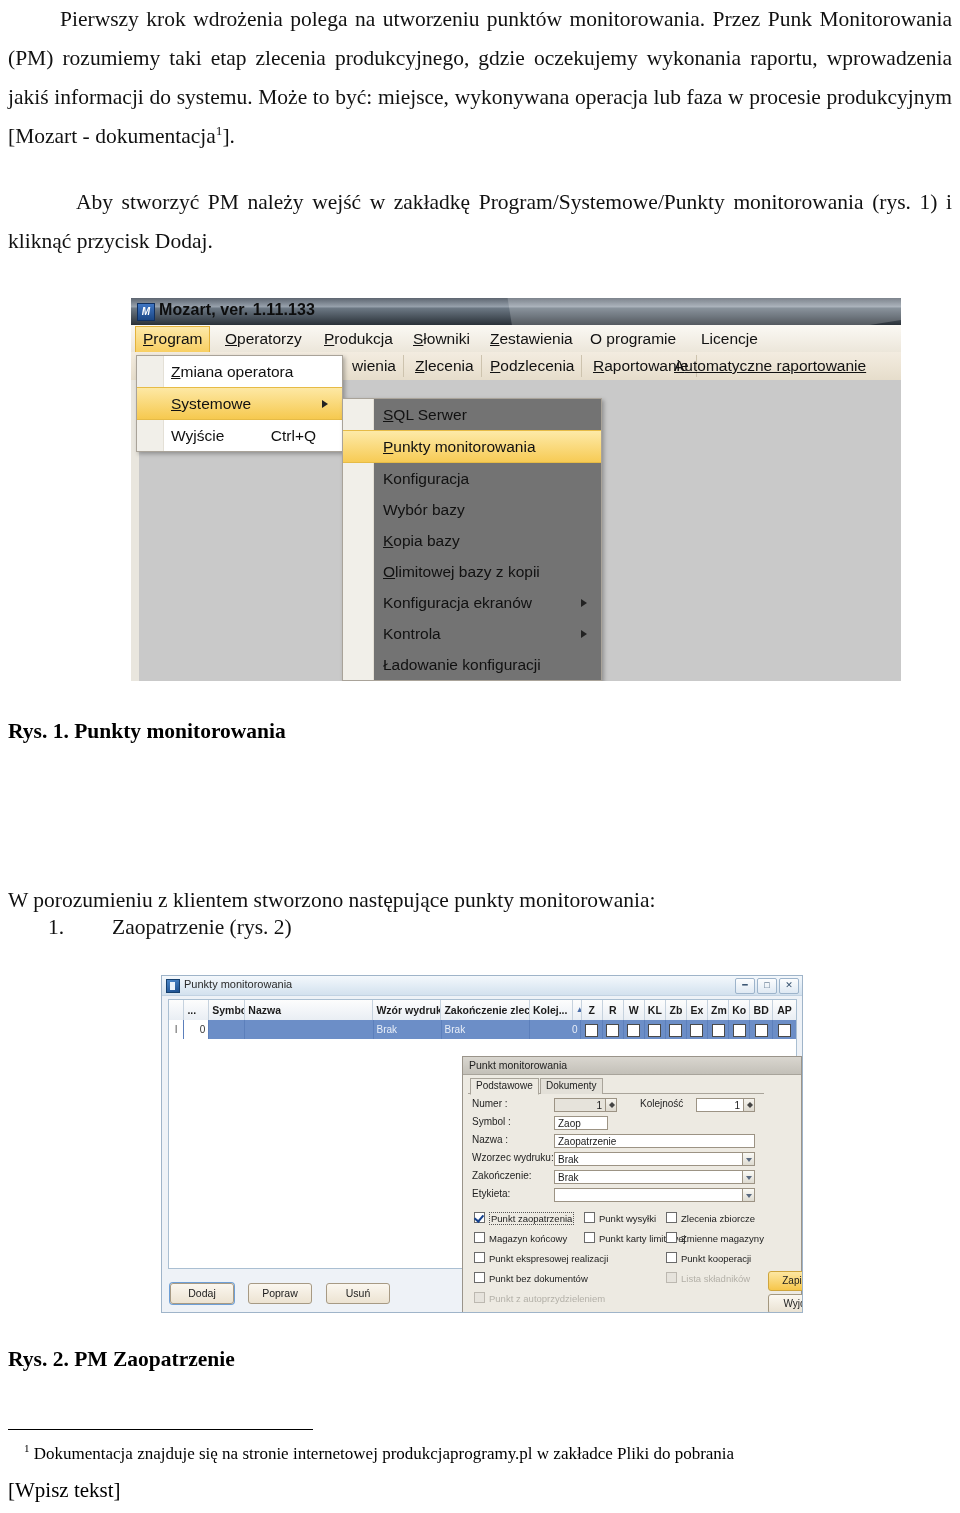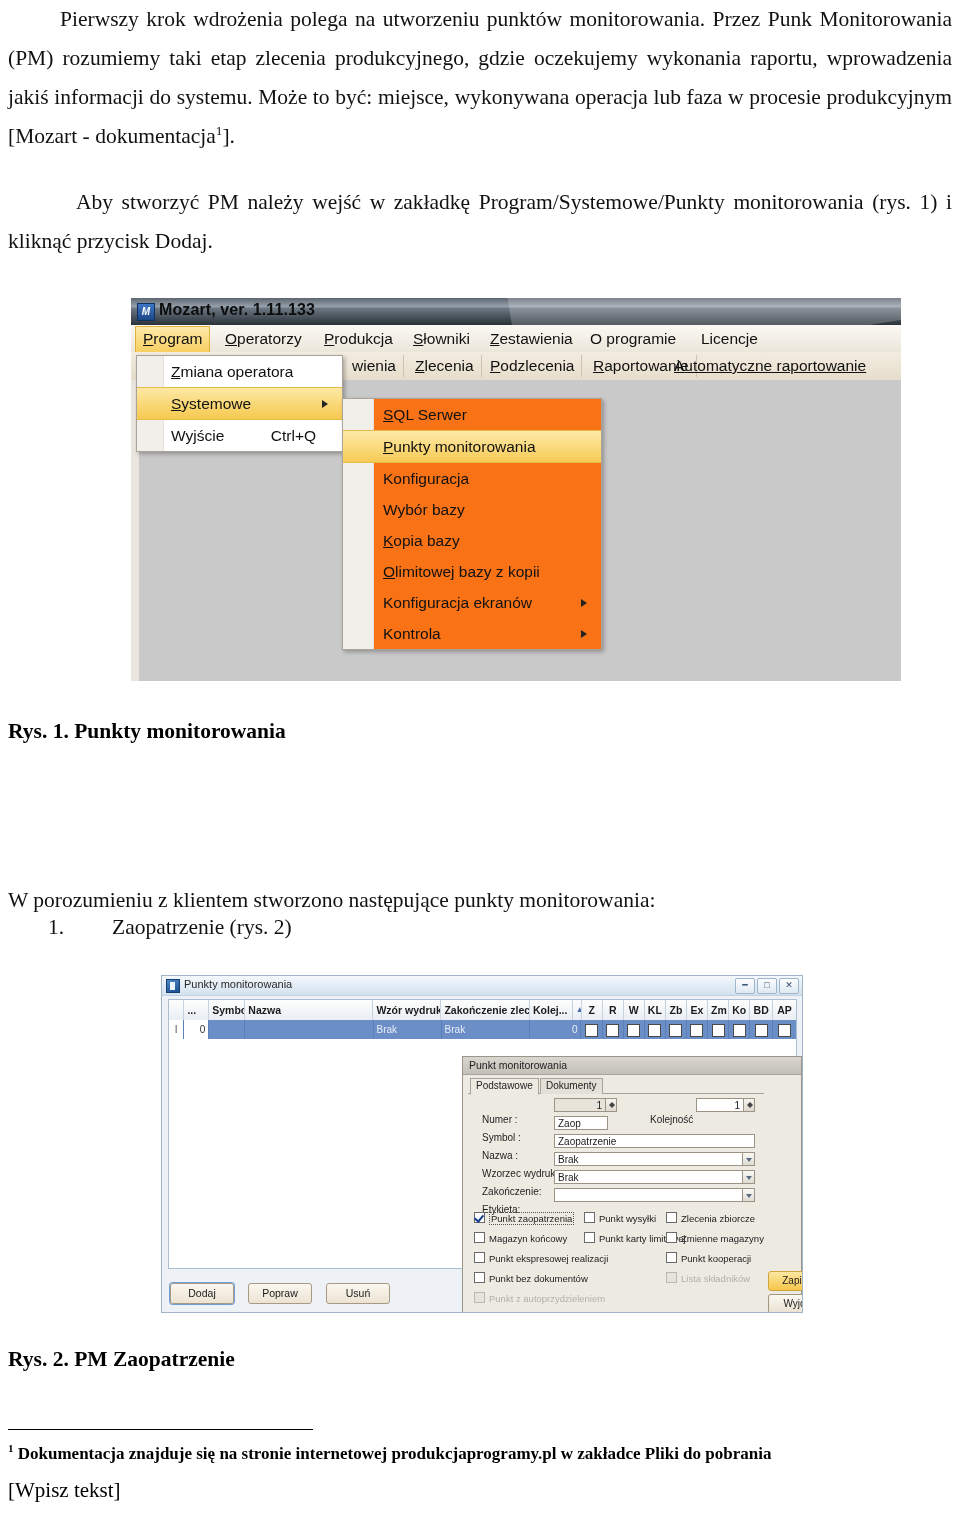--- a/index.html
+++ b/index.html
@@ -36,21 +36,21 @@
   }
   .cap1{left:8px;top:716px;}
   .cap2{left:8px;top:1344px;}
 
   .para3{position:absolute;left:8px;top:849px;width:944px;font-size:21.5px;line-height:39px;margin-top:32px;}
   .listitem{position:absolute;left:8px;top:908px;width:944px;font-size:21.5px;line-height:39px;}
   .listitem .num{display:inline-block;width:104px;padding-left:40px;box-sizing:border-box;}
 
   
   .fn-rule{position:absolute;left:8px;top:1429px;width:305px;height:0;border-top:1.6px solid #000;}
-  .footnote{position:absolute;left:8px;top:1436px;width:930px;font-size:17px;line-height:24px;font-weight:bold;}
+  .footnote{position:absolute;left:24px;top:1436px;width:930px;font-size:17px;line-height:24px;}
   .footnote .fnum{font-size:11px;vertical-align:super;}
   .placeholder{position:absolute;left:8px;top:1478px;font-size:21px;}
 
   
   .fig1{
     position:absolute;left:131px;top:298px;width:770px;height:383px;
     font-family:"Liberation Sans","DejaVu Sans",sans-serif;
     overflow:hidden;
     background:#c8c8c8;
   }
@@ -126,21 +126,21 @@
   .menu1 .row .acc{text-decoration:underline;}
   .menu1 .row .shortcut{position:absolute;right:26px;top:0;}
   .menu1 .row .arrow{
     position:absolute;right:14px;top:12px;width:0;height:0;
     border-left:6px solid #222;border-top:4px solid transparent;border-bottom:4px solid transparent;
   }
 
   
   .menu2{
     position:absolute;left:211px;top:100px;width:258px;
-    background:#f97316;border:1px solid #a9a399;
+    background:#737373;border:1px solid #a9a399;
     box-shadow:2px 2px 4px rgba(0,0,0,.28);
   }
   .menu2 .gutter{
     position:absolute;left:0;top:0;width:30px;bottom:0;background:#f1efe9;
     border-right:1px solid #e4e0d6;
   }
   .menu2 .row{
     position:relative;height:31px;line-height:31px;font-size:15.5px;color:#111;
     padding-left:40px;white-space:nowrap;
   }
@@ -235,21 +235,21 @@
   .dlg-body{position:absolute;left:5px;top:21px;width:296px;height:232px;}
   .dlg-tabs{position:absolute;left:0;top:0;height:15px;width:100%;border-bottom:1px solid #a9a49a;}
   .dlg-tabs .tab{
     position:absolute;top:0;height:15px;line-height:14px;font-size:10px;padding:0 5px;
     border:1px solid #a9a49a;border-bottom:none;background:#e3e0d8;color:#222;
   }
   .dlg-tabs .tab.active{background:#edeae2;border-bottom:1px solid #edeae2;z-index:2;}
 
   .frm{position:absolute;left:0;top:20px;width:296px;}
   .frow{position:relative;height:17px;margin-bottom:1px;font-size:10px;color:#1e1e1e;}
-  .frow .lbl{position:absolute;left:4px;top:16px;margin-left:10px;}
+  .frow .lbl{position:absolute;left:4px;top:0;}
   .inp{
     position:absolute;top:0;height:14px;line-height:13px;background:#fff;
     border:1px solid #9c9384;font-size:10px;color:#1a1a1a;padding:0 3px;box-sizing:border-box;
   }
   .inp.ro{background:#e6e3db;text-align:right;}
   .inp.num{text-align:right;}
   .spin{
     position:absolute;top:0;width:11px;height:14px;
     border:1px solid #9c9384;border-left:none;background:linear-gradient(180deg,#f6f4ee,#ddd9cf);
     box-sizing:border-box;
@@ -371,20 +371,23 @@
       <div class="row">
         <span class="acc">O</span><span>limitowej bazy z kopii</span>
       </div>
       <div class="row">
         <span>Konfiguracja ekranów</span>
         <span class="arrow"></span>
       </div>
       <div class="row">
         <span>Kontrola</span>
         <span class="arrow"></span>
+      </div>
+      <div class="row">
+        <span>Ładowanie konfiguracji</span>
       </div>
     </div>
   </div>
 
   <div class="caption cap1">Rys. 1. Punkty monitorowania</div>
 
   <div class="doc-text para3">W porozumieniu z klientem stworzono następujące punkty monitorowania:</div>
 
   <div class="doc-text listitem">
     <span class="num">1.</span><span>Zaopatrzenie (rys. 2)</span>

